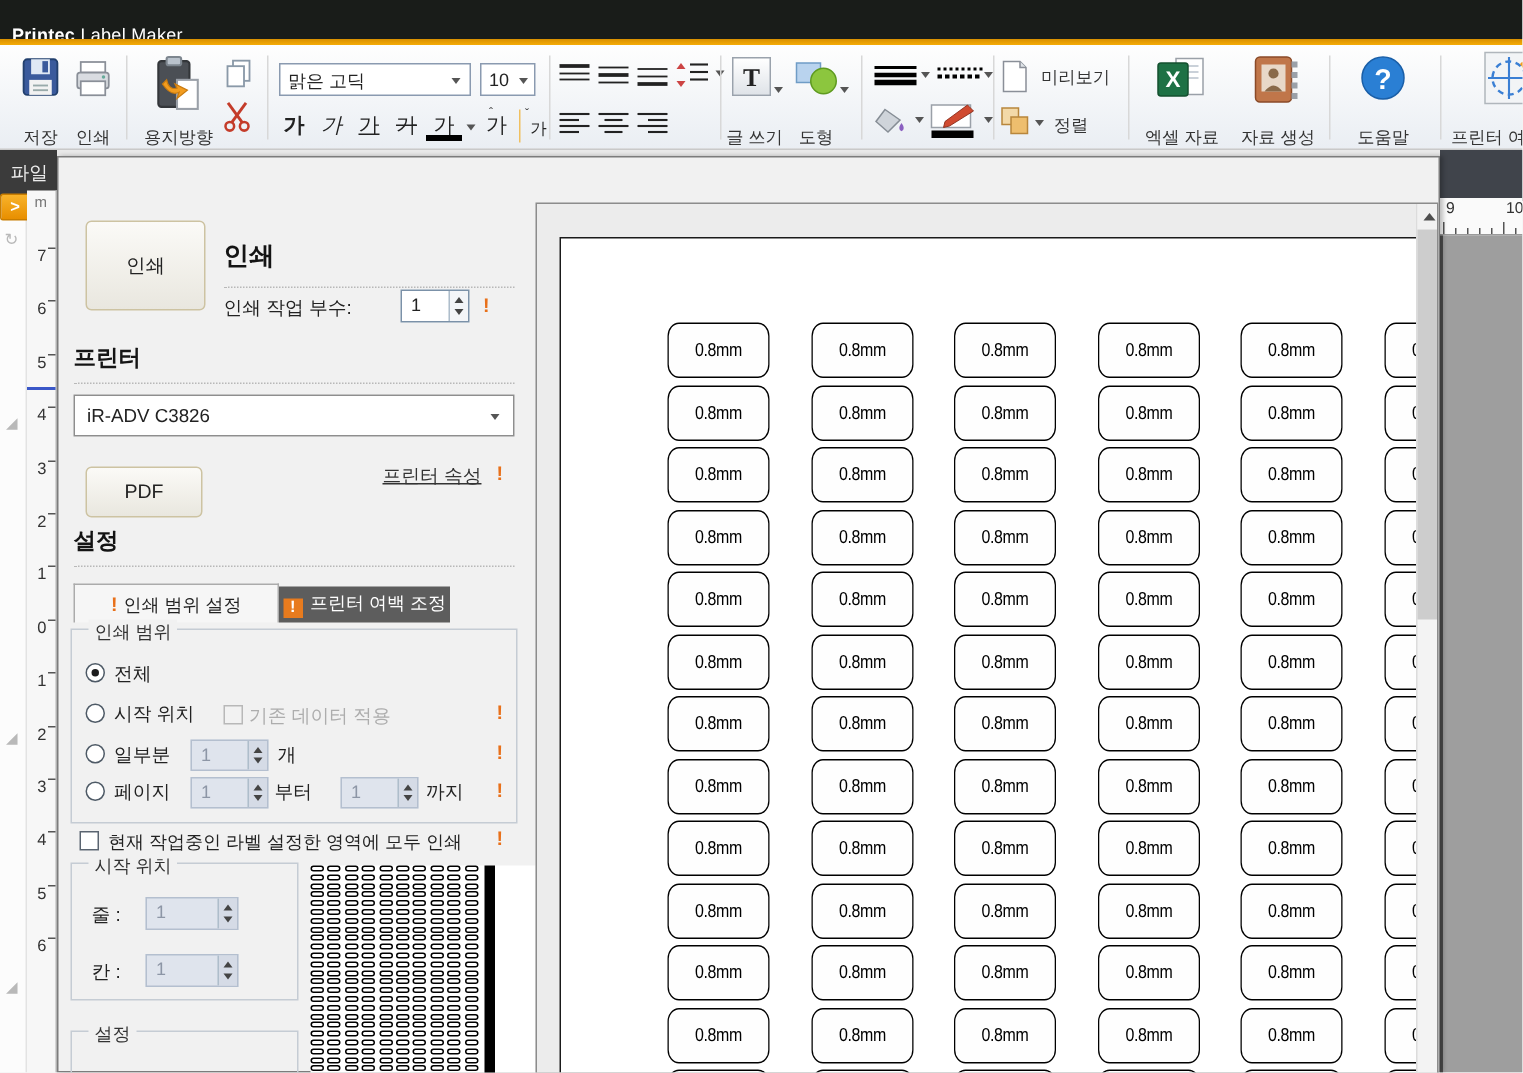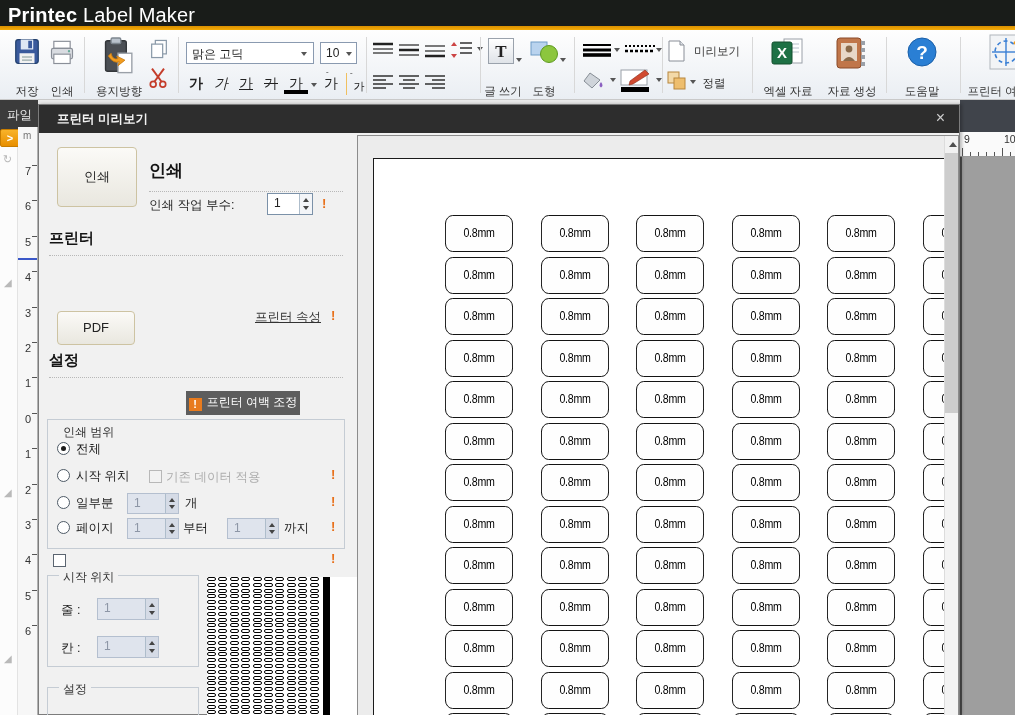--- a/index.html
+++ b/index.html
@@ -3,21 +3,21 @@
 <meta charset="utf-8">
 <style>
   * { margin:0; padding:0; box-sizing:border-box; }
   html,body { width:1015px; height:715px; overflow:hidden; background:#fff;
     font-family:"Liberation Sans","DejaVu Sans",sans-serif; }
   .screen { position:absolute; left:0; top:0; width:1015px; height:715px; overflow:hidden; background:#e9e9e9; }
   .abs { position:absolute; }
 
   
   .titlebar { left:0; top:0; width:1015px; height:26px; background:#191c19; color:#fff; }
-  .brand { position:absolute; left:8px; top:4px; font-size:20px; color:#fff; letter-spacing:.2px; }
+  .brand { position:absolute; left:8px; top:16px; font-size:12px; color:#fff; letter-spacing:.2px; }
   .brand b { font-weight:bold; }
   .accentline { left:0; top:26px; width:1015px; height:4px; background:linear-gradient(#d98f00,#f5ac08); }
 
   
   .toolbar { left:0; top:30px; width:1015px; height:70px; background:linear-gradient(#fefefe,#eaeef3); border-bottom:1px solid #c9c9c9; }
   .tbsep { position:absolute; top:7px; height:56px; width:1px; background:#d8d8d8; }
   .tblabel { position:absolute; font-size:11.5px; color:#333; text-align:center; white-space:nowrap; }
   .caret { position:absolute; width:0; height:0; border-left:3.5px solid transparent; border-right:3.5px solid transparent; border-top:4px solid #555; }
   .combo { position:absolute; background:#fff; border:1px solid #8a9ab0; font-size:12px; color:#222; }
   .combo .cv { position:absolute; left:5px; top:3px; white-space:nowrap; }
@@ -363,53 +363,56 @@
     <div class="rtick-v" style="left:10px;height:4px"></div>
     <div class="rtick-v" style="left:18px;height:4px"></div>
     <div class="rtick-v" style="left:26px;height:4px"></div>
     <div class="rtick-v" style="left:34px;height:4px"></div>
     <div class="rtick-v" style="left:42px;height:8px"></div>
     <div class="rtick-v" style="left:50px;height:4px"></div>
   </div>
   <div class="abs rcanvas"></div>
 
   <div class="abs dialog">
-    <div class="dlgtitle">
-      <span class="t">프린터 미리보기</span>
-      <span class="dlgclose">×</span>
-    </div>
 
     <div class="bigbtn" style="left:18px;top:42px;width:80px;height:60px;line-height:58px">인쇄</div>
     <div class="h1" style="left:110px;top:54px">인쇄</div>
     <div class="dotline" style="left:110px;top:86px;width:194px"></div>
     <div class="lbl" style="left:110px;top:92px">인쇄 작업 부수:</div>
     <div class="spin" style="left:228px;top:88px;width:46px;height:22px">
       <span class="v">1</span>
       <span class="arr">
           <i class="up3"></i>
           <i class="dn3"></i>
         </span>
     </div>
     <div class="alert" style="left:283px;top:91px">!</div>
 
     <div class="h2" style="left:10px;top:124px">프린터</div>
     <div class="dotline" style="left:10px;top:150px;width:294px"></div>
+    <div class="select" style="left:10px;top:158px;width:294px;height:28px">
+      <span class="sv">iR-ADV C3826</span>
+      <span class="caret" style="right:9px;top:12px"></span>
+    </div>
     <div class="bigbtn" style="left:18px;top:206px;width:78px;height:34px;line-height:32px">PDF</div>
     <div class="link" style="left:216px;top:204px">프린터 속성</div>
     <div class="alert" style="left:292px;top:203px">!</div>
 
     <div class="h2" style="left:10px;top:246px">설정</div>
     <div class="dotline" style="left:10px;top:272px;width:294px"></div>
 
+    <div class="tab1" style="left:10px;top:284px;width:137px;height:26px;line-height:25px">
+      <span class="alert" style="position:static;margin-right:4px">!</span><span>인쇄 범위 설정</span>
+    </div>
     <div class="tab2" style="left:147px;top:286px;width:114px;height:24px;line-height:23px">
       <span class="bang">!</span><span>프린터 여백 조정</span>
     </div>
 
     <div class="group" style="left:8px;top:314px;width:298px;height:130px"></div>
-    <div class="legend" style="left:20px;top:319px">인쇄 범위</div>
+    <div class="legend" style="left:20px;top:308px">인쇄 범위</div>
 
     <div class="radio" style="left:18px;top:337px">
         <span class="dot"></span>
       </div>
     <div class="lbl" style="left:37px;top:336px">전체</div>
 
     <div class="radio" style="left:18px;top:364px"></div>
     <div class="lbl" style="left:37px;top:363px">시작 위치</div>
     <div class="chk dis" style="left:110px;top:365px"></div>
     <div class="dimlbl" style="left:127px;top:364px">기존 데이터 적용</div>
@@ -441,20 +444,21 @@
       <span class="v">1</span>
       <span class="arr">
           <i class="up3"></i>
           <i class="dn3"></i>
         </span>
     </div>
     <div class="lbl" style="left:245px;top:415px">까지</div>
     <div class="alert" style="left:292px;top:414px">!</div>
 
     <div class="chk" style="left:14px;top:449px"></div>
+    <div class="lbl" style="left:33px;top:448px;font-size:12px">현재 작업중인 라벨 설정한 영역에 모두 인쇄</div>
     <div class="alert" style="left:292px;top:446px">!</div>
 
     <div class="group" style="left:8px;top:470px;width:152px;height:92px"></div>
     <div class="legend" style="left:20px;top:464px">시작 위치</div>
     <div class="lbl" style="left:22px;top:497px">줄 :</div>
     <div class="spin dis" style="left:58px;top:493px;width:62px;height:22px">
       <span class="v">1</span>
       <span class="arr">
           <i class="up3"></i>
           <i class="dn3"></i>

